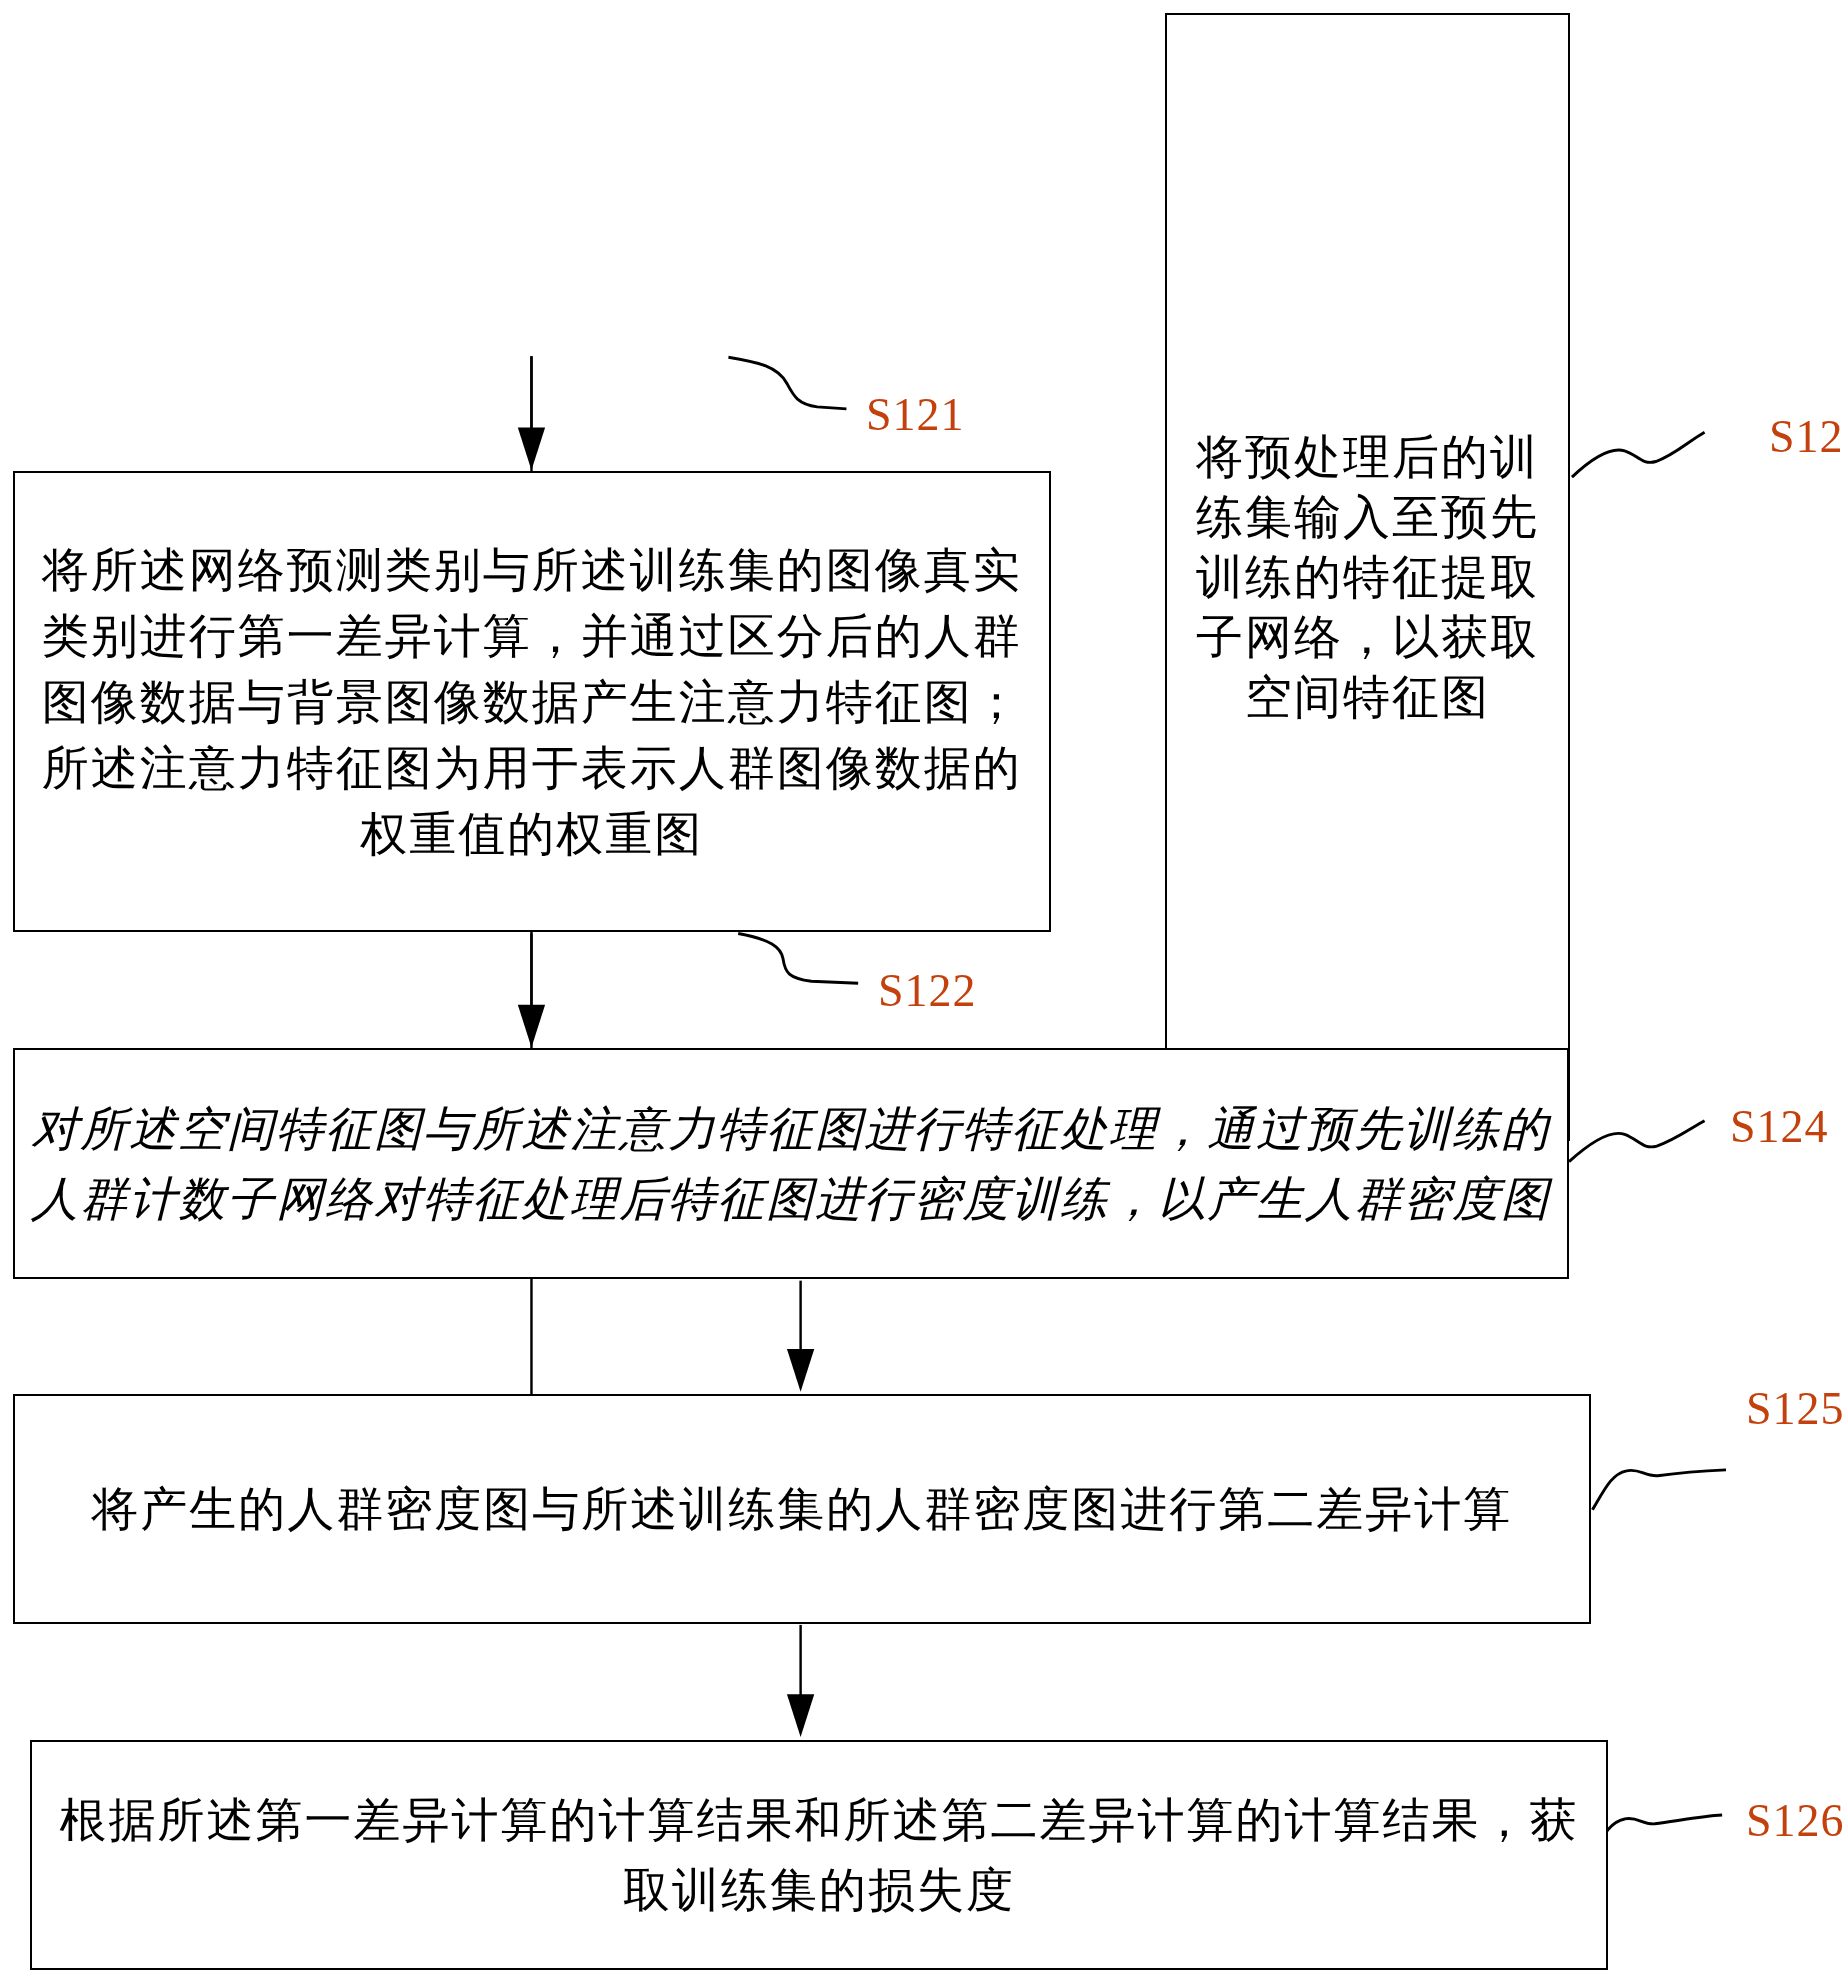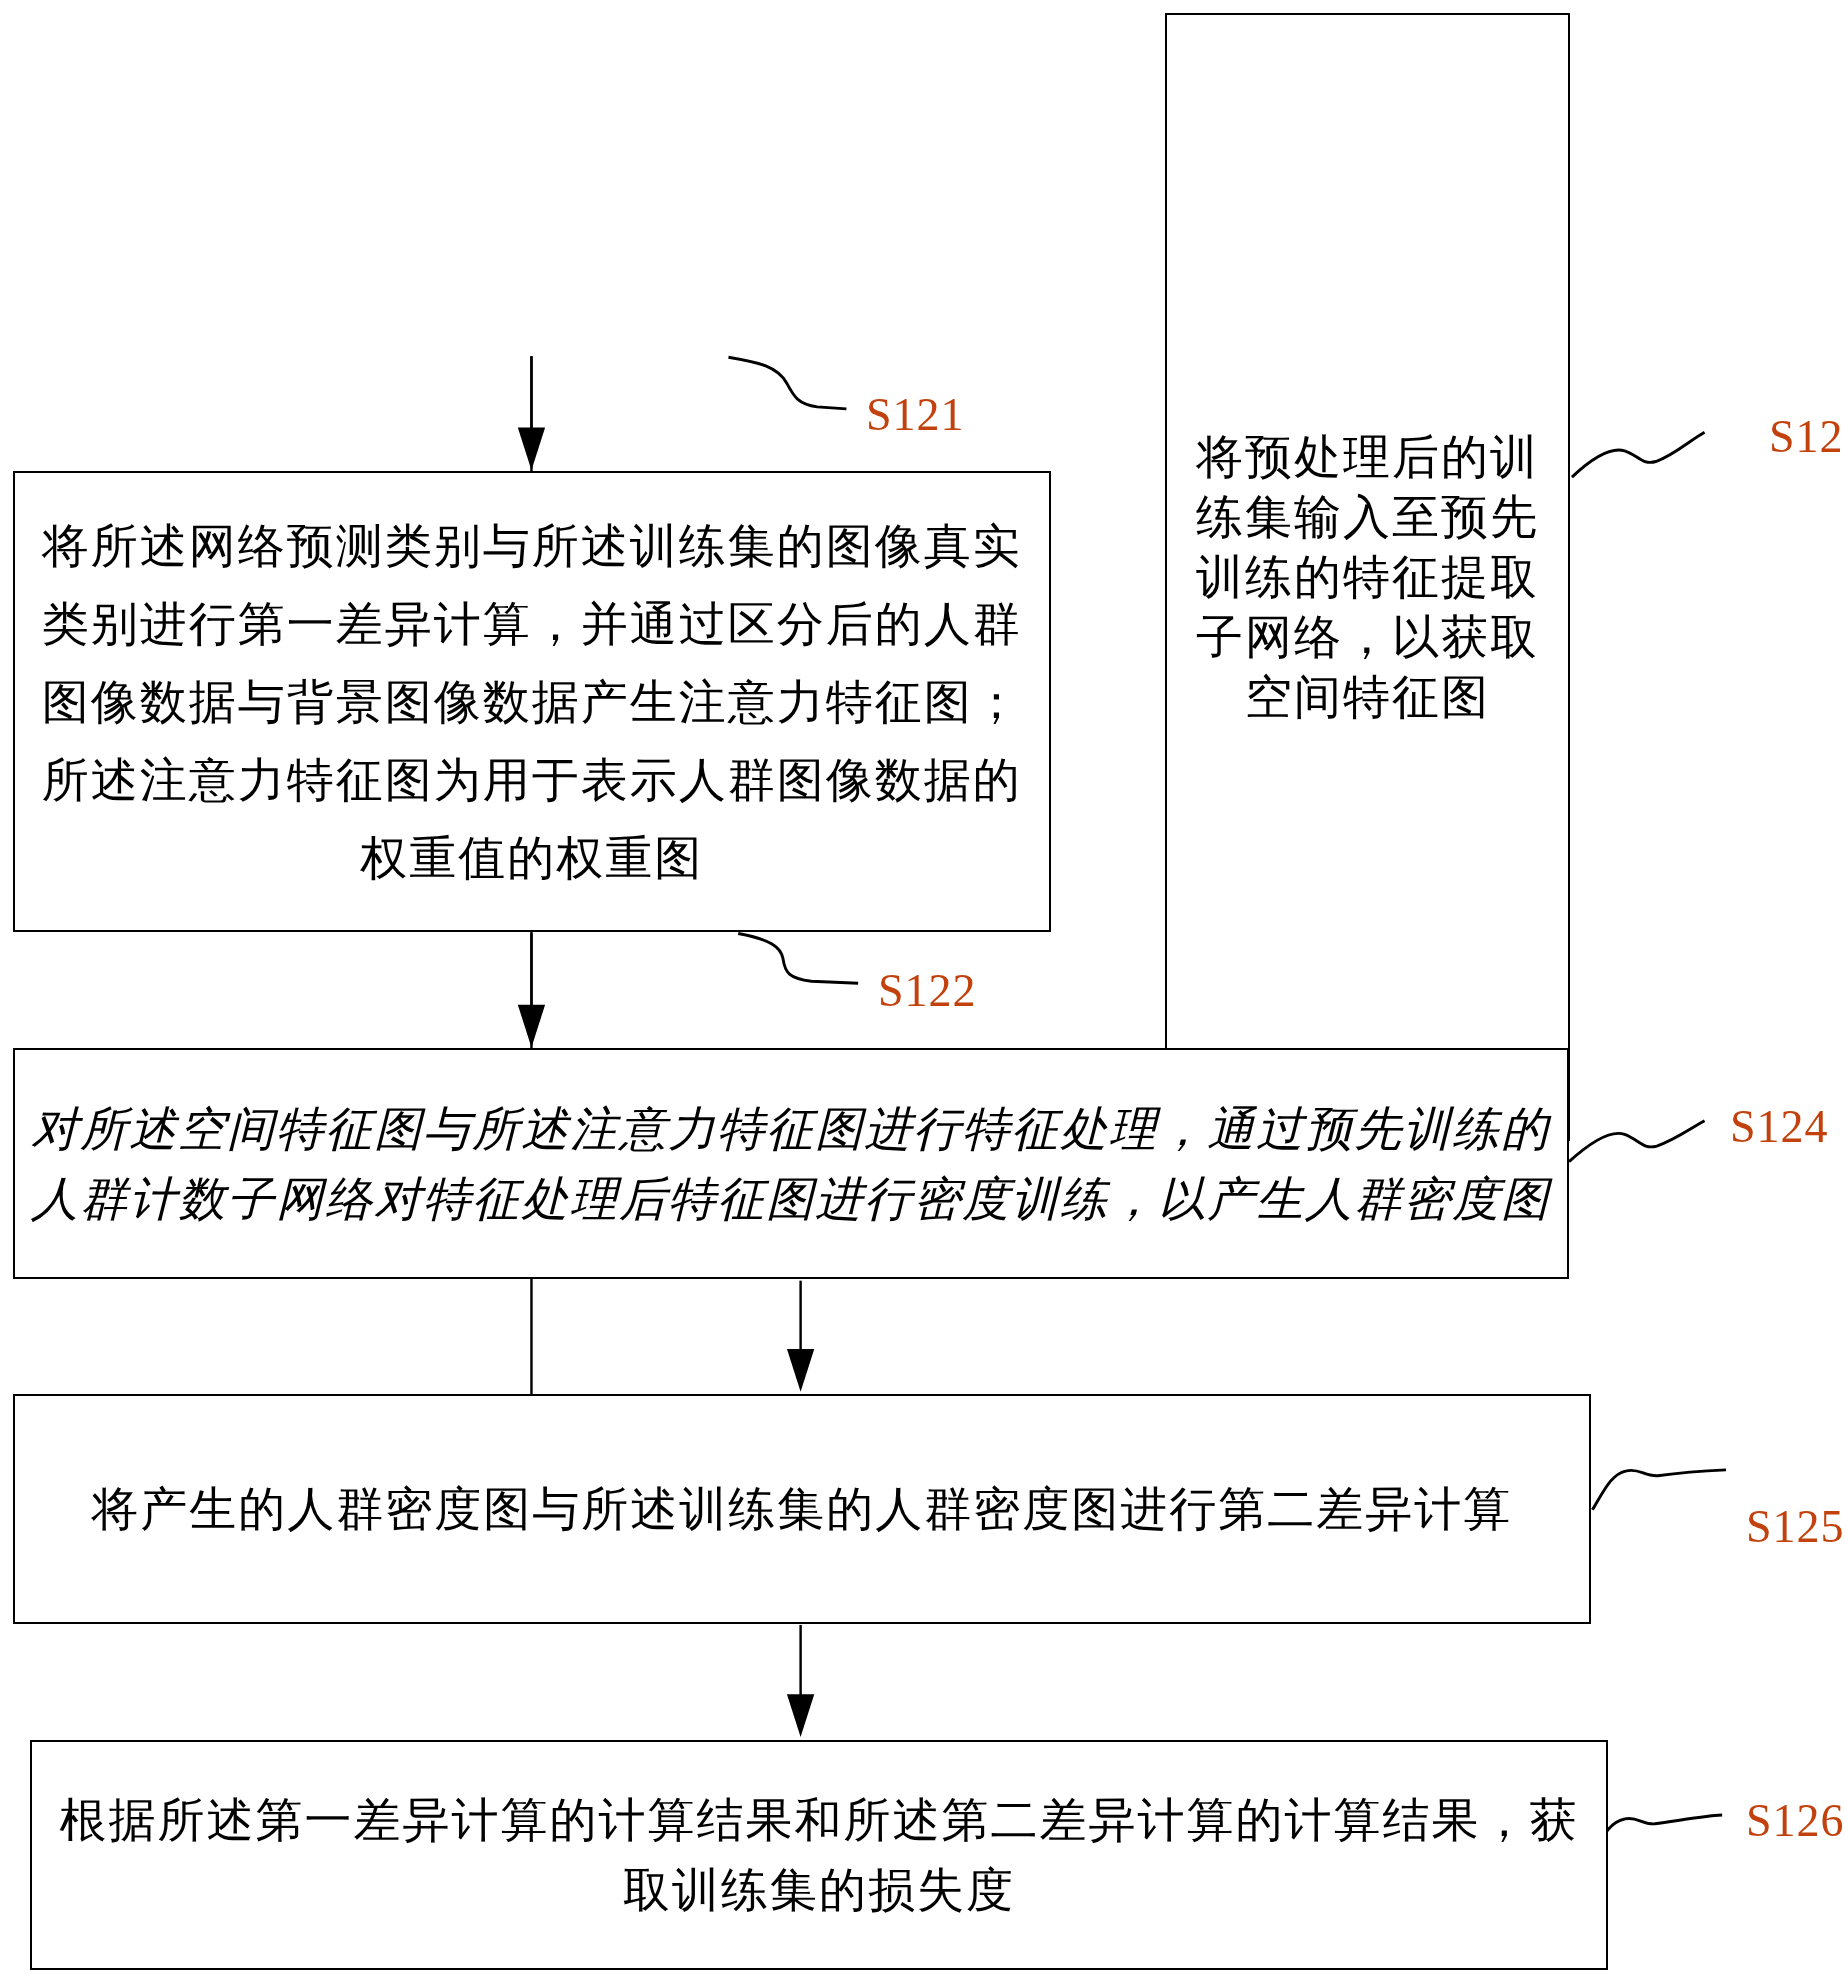--- a/index.html
+++ b/index.html
@@ -29,38 +29,38 @@
   .flowbox .boxtext {
     white-space: pre-line;
     font-size: 47px;
     letter-spacing: 2px;
     line-height: 68px;
   }
   .box-s121 { left: 12.7px;   top: 12.7px;   width: 1036px; height: 341px; }
   .box-s122 { left: 12.7px;   top: 471px;  width: 1038px; height: 461px; }
   .box-s123 { left: 1165px; top: 12.7px;   width: 405px;  height: 1128px; }
   .box-s123 .boxtext { line-height: 60px; }
-  .box-s122 .boxtext { line-height: 78px; }
+  .box-s122 .boxtext { line-height: 66px; }
   .box-s124 { left: 12.7px;   top: 1048px; width: 1556px; height: 231px; font-style: italic; }
   .box-s124 .boxtext { line-height: 70px; }
   .box-s125 { left: 12.7px;   top: 1394px; width: 1578px; height: 230px; }
   .box-s126 { left: 30px;   top: 1740px; width: 1578px; height: 230px; }
   .box-s126 .boxtext { line-height: 70px; }
   .steplabel {
     position: absolute;
     font-size: 46px;
     letter-spacing: 1px;
     color: #c2410c;
     font-family: "Liberation Serif", "DejaVu Serif", serif;
   }
   .lbl-s121 { left: 866px;  top: 388px;  }
   .lbl-s122 { left: 878px;  top: 964px;  }
   .lbl-s123 { left: 1769px; top: 410px;  }
   .lbl-s124 { left: 1730px; top: 1100px; }
-  .lbl-s125 { left: 1746px; top: 1500px; }
+  .lbl-s125 { left: 1746px; top: 1382px; }
   .lbl-s126 { left: 1746px; top: 1794px; }
   svg.overlay {
     position: absolute;
     left: 0; top: 0;
     width: 1845px;
     height: 1985px;
     pointer-events: none;
   }
   svg.overlay path, svg.overlay line {
     stroke: #000000;

